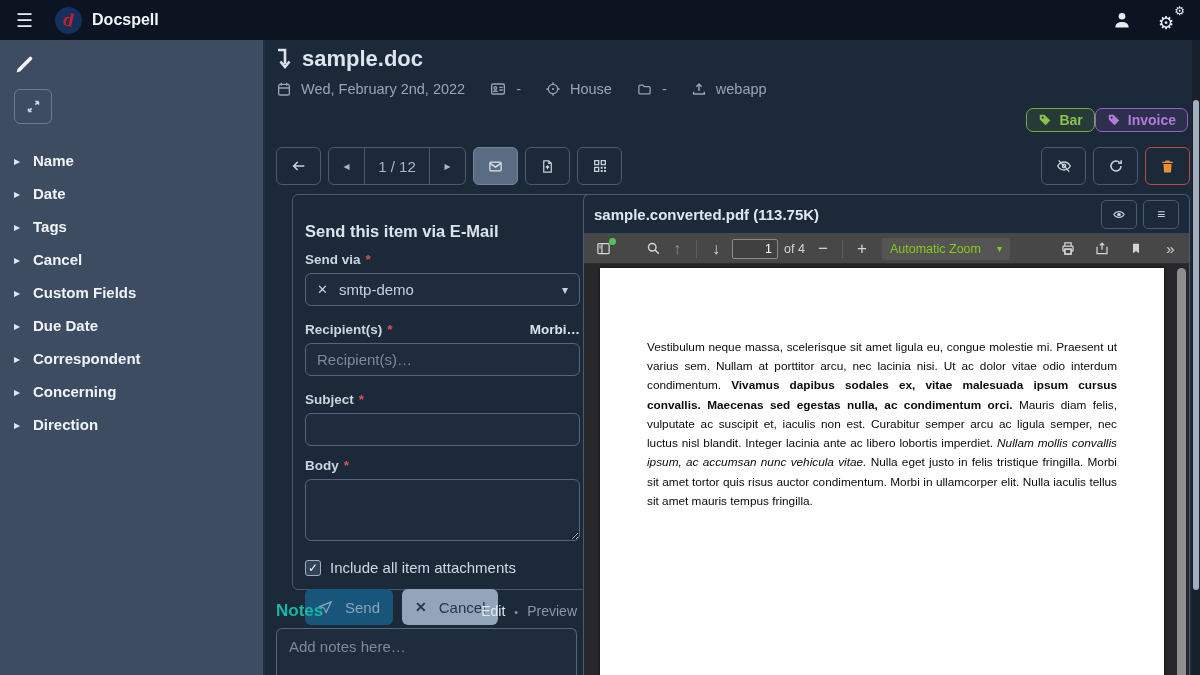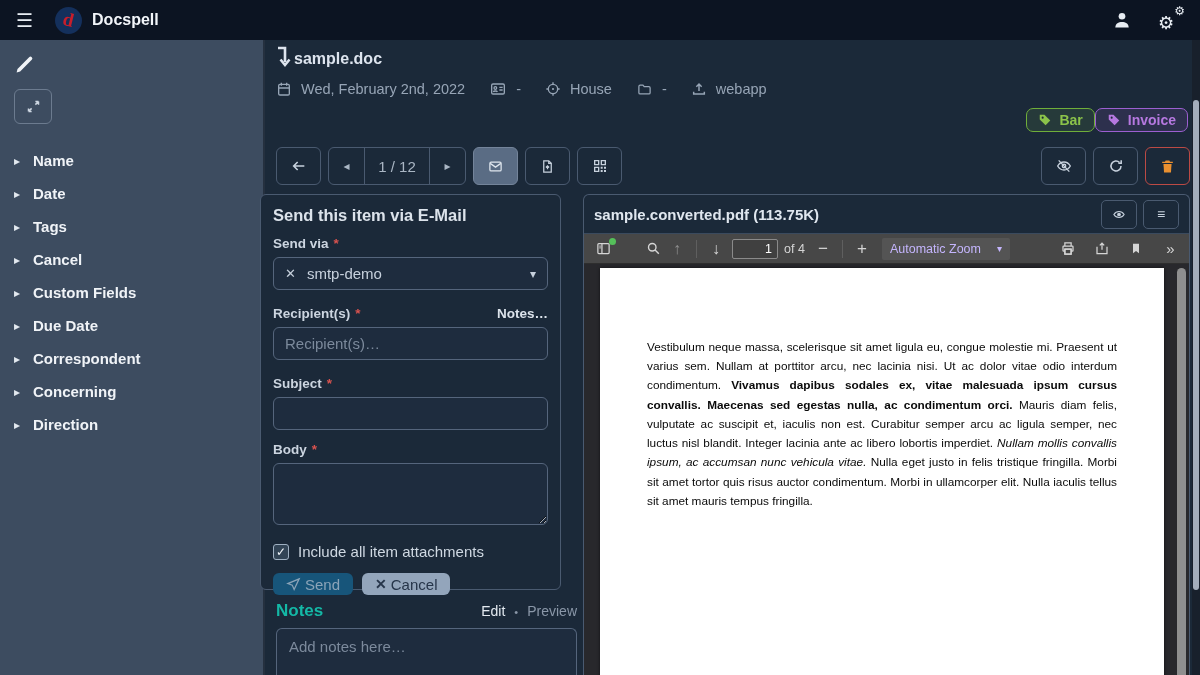--- a/index.html
+++ b/index.html
@@ -21,21 +21,21 @@
   
   .sidebar{position:absolute;left:0;top:40px;width:265px;height:635px;background:#3d4c60;border-right:2px solid #25303f;padding:14px 14px;}
   .sb-title{display:flex;align-items:center;gap:10px;color:#f1f4f8;font-size:23px;font-weight:bold;}
   .sb-expand{margin-top:14px;width:38px;height:35px;border:1px solid #6c7b8f;border-radius:6px;display:flex;align-items:center;justify-content:center;color:#cdd6e1;cursor:pointer;background:transparent;}
   .sb-items{margin-top:28px;}
   .sb-item{display:flex;align-items:center;gap:13px;margin-bottom:16px;cursor:pointer;height:17px;}
   .sb-caret{color:#e3e9f0;font-size:12px;line-height:1;}
   .sb-label{color:#f0f3f7;font-weight:bold;font-size:15px;}
 
   
-  .item-title{position:absolute;left:276px;top:46px;display:flex;align-items:flex-end;gap:1px;color:#dde4ee;font-size:16px;font-weight:bold;}
+  .item-title{position:absolute;left:276px;top:46px;display:flex;align-items:center;gap:9px;color:#dde4ee;font-size:22px;font-weight:bold;}
   .meta-row{position:absolute;left:276px;top:81px;display:flex;align-items:center;gap:9px;color:#97a5b6;font-size:14.5px;}
   .meta-row svg{flex:0 0 auto;}
   .meta-gap{width:6px;}
   .tags{position:absolute;top:108px;right:12px;display:flex;gap:0;}
   .tag{display:flex;align-items:center;gap:7px;font-weight:bold;font-size:14px;padding:3px 11px;border-radius:7px;border:1.5px solid;}
   .tag-green{color:#8bc34a;border-color:#6fae3a;background:rgba(124,179,66,.12);}
   .tag-purple{color:#b678e0;border-color:#9c5fd0;background:rgba(156,95,208,.14);}
 
   
   .tb-left{position:absolute;left:276px;top:147px;display:flex;gap:7px;}
@@ -45,35 +45,35 @@
   .tbtn.danger{border-color:#bb4a45;color:#ea9030;}
   .pager{display:flex;height:38px;border:1px solid #4a5a70;border-radius:6px;overflow:hidden;}
   .pager>div{display:flex;align-items:center;justify-content:center;color:#aab6c4;}
   .pg-prev,.pg-next{width:36px;cursor:pointer;font-size:12px;}
   .pg-prev{border-right:1px solid #4a5a70;color:#7a8799;}
   .pg-next{border-left:1px solid #4a5a70;}
   .pg-num{width:64px;font-size:15px;}
 
   
   .panel{border:1px solid #4a5a70;border-radius:6px;}
-  .mail-panel{position:absolute;left:260px;top:194px;width:301px;height:396px;padding:11px 12px;background:#1b2939;}
+  .mail-panel{position:absolute;left:292px;top:194px;width:301px;height:396px;padding:27px 12px;background:#1b2939;}
   .mail-title{color:#dce3eb;font-size:16.5px;font-weight:bold;}
   .f-label{color:#ccd5e0;font-size:13.5px;font-weight:bold;margin-top:11px;display:flex;align-items:baseline;}
   .req{color:#d9534f;margin-left:5px;}
   .more{margin-left:auto;color:#dce3eb;font-size:13.5px;font-weight:bold;cursor:pointer;}
   .f-select,.f-input{margin-top:6px;height:33px;background:#1e2c3e;border:1px solid #55657c;border-radius:6px;display:flex;align-items:center;padding:0 11px;color:#c7d1dd;font-size:15px;}
   .f-select .x{font-size:13px;margin-right:11px;cursor:pointer;}
   .f-select .chev{margin-left:auto;font-size:12px;}
   input.f-input,textarea.f-area{width:100%;outline:none;color:#c7d1dd;}
   input.f-input::placeholder,textarea.f-area::placeholder{color:#7c8a9c;}
   textarea.f-area{margin-top:6px;height:62px;background:#1e2c3e;border:1px solid #55657c;border-radius:6px;padding:7px 11px;font-size:15px;resize:vertical;}
   .chk-row{display:flex;align-items:center;gap:9px;margin-top:14px;color:#cfd8e2;font-size:15px;}
   .chk{width:16px;height:16px;border:1px solid #9fb0c2;border-radius:3px;background:#324456;color:#eef2f7;font-size:12px;display:flex;align-items:center;justify-content:center;cursor:pointer;}
   .btn-row{display:flex;gap:9px;margin-top:13px;}
-  .btn{height:22px;border:none;border-radius:6px;display:flex;align-items:center;gap:4px;padding:0 13px;font-size:15px;cursor:pointer;}
+  .btn{height:36px;border:none;border-radius:6px;display:flex;align-items:center;gap:12px;padding:0 13px;font-size:15px;cursor:pointer;}
   .btn-send{background:#17557a;color:#8ba4b8;}
   .btn-cancel{background:#93a5bb;color:#26354a;}
   .btn-cancel .x{font-weight:bold;font-size:14px;}
 
   
   .notes{position:absolute;left:276px;top:601px;width:301px;}
   .notes-head{display:flex;align-items:baseline;}
   .notes-title{color:#14b8a6;font-size:17px;font-weight:bold;}
   .notes-links{margin-left:auto;display:flex;gap:9px;font-size:14px;align-items:baseline;}
   .lnk-edit{color:#e3e9f0;cursor:pointer;}
@@ -89,21 +89,21 @@
   .hbtn{width:36px;height:29px;border:1px solid #4a5a70;border-radius:5px;display:flex;align-items:center;justify-content:center;color:#c7d1dd;cursor:pointer;background:transparent;font-size:14px;}
   .pdfbar{height:30px;background:#474747;display:flex;align-items:center;padding:0 7px;color:#d5d5d5;border-bottom:1px solid #2e2e2e;}
   .pdfbar .sep{width:1px;height:18px;background:#5f5f5f;margin:0 7px;}
   .pbtn{display:flex;align-items:center;justify-content:center;width:24px;height:24px;cursor:pointer;color:#d5d5d5;}
   .pbtn.dim{color:#8f8f8f;}
   .side-toggle{position:relative;}
   .gdot{position:absolute;top:1px;right:-1px;width:7px;height:7px;border-radius:50%;background:#55c05a;}
   .pg-input{width:46px;height:20px;background:#404040;border:1px solid #8a8a8a;border-radius:2px;color:#fff;font-size:12.5px;text-align:right;padding:0 5px;margin:0 6px 0 4px;outline:none;}
   .of-label{font-size:12.5px;color:#d5d5d5;}
   .zoom-group{margin-left:auto;display:flex;align-items:center;}
-  .zoom-dd{height:22px;background:#545454;border-radius:2px;display:flex;align-items:center;gap:16px;padding:0 8px;margin-left:8px;font-size:12.5px;color:#c4b5fd;cursor:pointer;}
+  .zoom-dd{height:22px;background:#545454;border-radius:2px;display:flex;align-items:center;gap:16px;padding:0 8px;margin-left:8px;font-size:12.5px;color:#84cc16;cursor:pointer;}
   .right-icons{display:flex;align-items:center;margin-left:46px;gap:10px;}
   .chev2{font-size:15px;color:#d5d5d5;letter-spacing:-1px;}
   .pdf-body{flex:1;background:#28282c;position:relative;overflow:hidden;}
   .pdf-scroll{position:absolute;right:3px;top:4px;bottom:0;width:9px;}
   .pdf-scroll .thumb{position:absolute;left:0;top:0;width:9px;height:100%;background:#8f8f8f;border-radius:5px;}
   .page{position:absolute;left:16px;top:4px;width:564px;height:720px;background:#fff;box-shadow:0 0 3px rgba(0,0,0,.6);padding:70px 47px 0 47px;color:#0a0a0a;}
   .doc-h1{text-align:center;font-size:30px;font-weight:bold;margin:0 0 44px 0;}
   .doc-lead{font-size:17px;font-weight:bold;line-height:1.5;text-indent:28px;margin:0 0 26px 0;}
   .doc-p{font-size:11.8px;line-height:1.63;text-align:justify;margin:0 0 13px 0;}
   .seg-bold{font-weight:bold;}
@@ -324,21 +324,21 @@
       </div>
     <div class="f-select">
       <span class="x">✕</span>
       <span>smtp-demo</span>
       <span class="chev">▾</span>
     </div>
 
     <div class="f-label" style="margin-top:16px;">
       <span>Recipient(s)</span>
         <span class="req">*</span>
-      <span class="more">Notes…</span>
+      <span class="more">Morbi…</span>
     </div>
     <input class="f-input" placeholder="Recipient(s)…" style="">
 
     <div class="f-label" style="margin-top:16px;">
         <span>Subject</span>
         <span class="req">*</span>
       </div>
     <input class="f-input" style="">
 
     <div class="f-label" style="margin-top:12px;">

